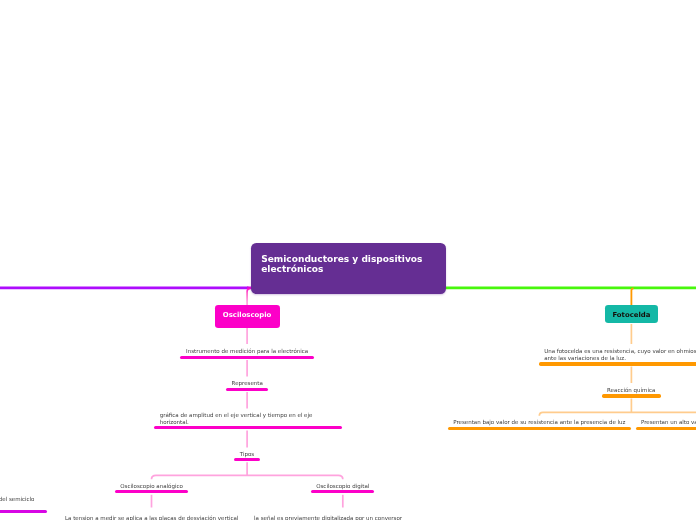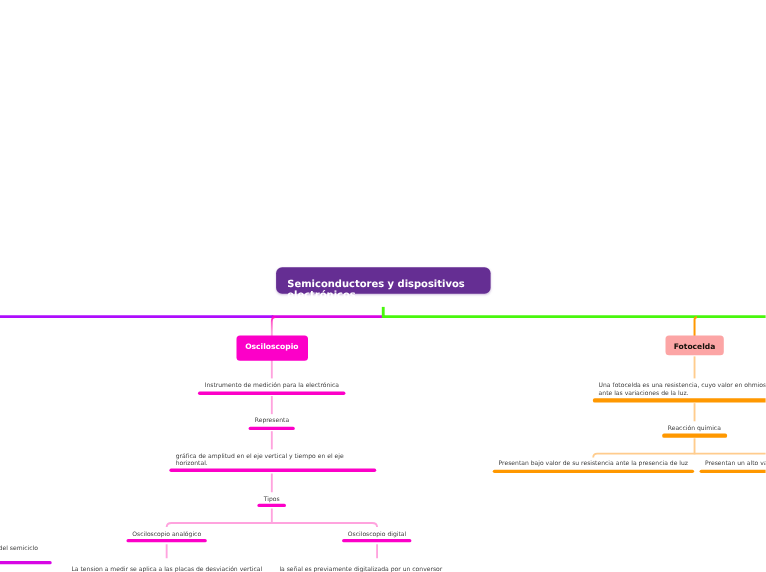--- a/index.html
+++ b/index.html
@@ -64,29 +64,29 @@
     <g stroke="#ffcc8d" stroke-width="1.7" fill="none">
       <path d="M633.6 288.4 Q631.4 288.4 631.4 290.6 L631.4 305.6" stroke="#ff9800" stroke-width="1.8"></path>
       <line x1="631.4" y1="324" x2="631.4" y2="344"></line>
       <line x1="631.4" y1="366.5" x2="631.4" y2="383"></line>
       <line x1="631.4" y1="398.5" x2="631.4" y2="413"></line>
       <path d="M539.3 415.8 Q539.3 412.4 542.9 412.4 L700 412.4"></path>
     </g>
 
   </svg>
 
-  <div class="rootnode" style="left:251px;top:243.2px;width:195px;height:24px;background:#652e93;">
+  <div class="rootnode" style="left:251px;top:243.2px;width:195px;height:51px;background:#652e93;">
     <div class="txt">Semiconductores y dispositivos electrónicos</div>
   </div>
 
   <div class="pillnode" style="left:214.5px;top:305.1px;width:65.2px;height:23px;background:#fc00c8;">
     <div class="txt" style="color:#ffffff;top:5.6px;">Osciloscopio</div>
   </div>
 
-  <div class="pillnode" style="left:604.6px;top:305.1px;width:53.6px;height:18.1px;background:#fca5a5;">
+  <div class="pillnode" style="left:604.6px;top:305.1px;width:53.6px;height:18.1px;background:#14b8a6;">
     <div class="txt" style="color:#14100a;top:5.6px;">Fotocelda</div>
   </div>
 
   <div class="leaf" style="left:180.4px;top:347.5px;width:133.5px;">
     <div class="txt">Instrumento de medición para la electrónica</div>
     <div class="bar" style="top:8.2px;background:#fc00c8;"></div>
   </div>
 
   <div class="leaf" style="left:226.1px;top:379.7px;width:42.3px;">
     <div class="txt">Representa</div>

